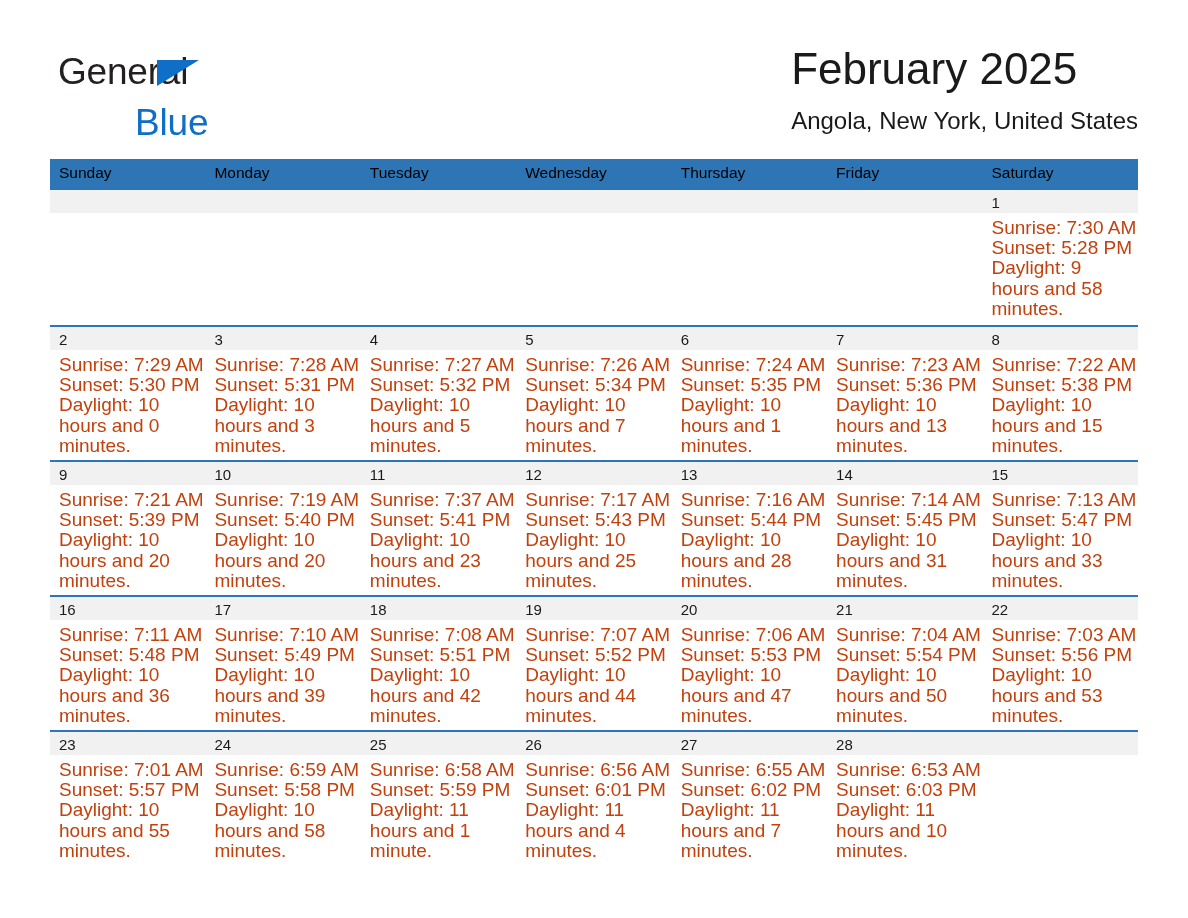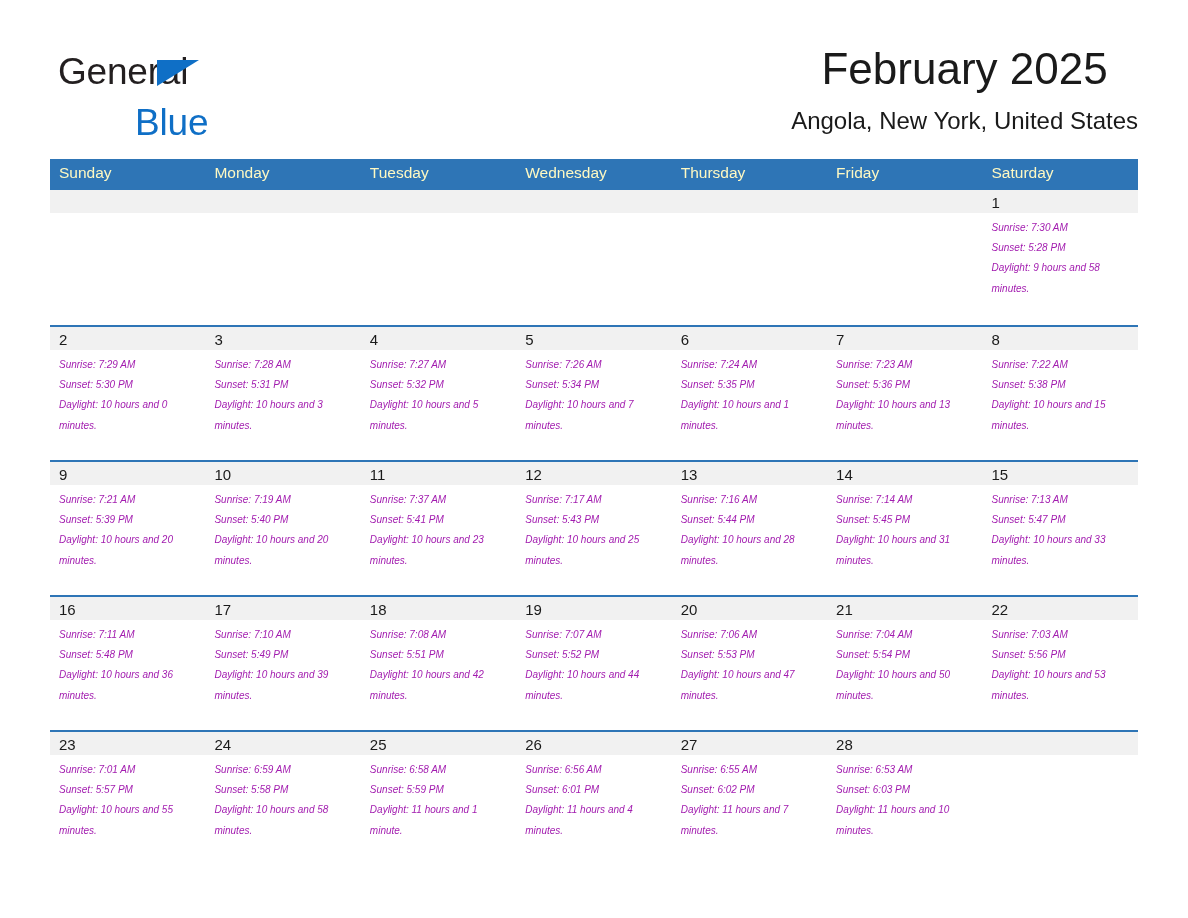--- a/index.html
+++ b/index.html
@@ -67,21 +67,21 @@
     line-height: 44px;
     color: #0f6fc6;
     letter-spacing: -0.2px;
     white-space: nowrap;
   }
 
   .title-block {
     position: absolute;
     right: 0;
     top: 0;
-    text-align: center;
+    text-align: left;
     margin-left: 11px;
   }
   .cal-title {
     font-size: 44px;
     line-height: 54px;
     font-weight: normal;
     color: #1a1a1a;
     margin: 0;
     white-space: nowrap;
   }
@@ -100,21 +100,21 @@
     left: 50px;
     top: 159px;
     width: 1088px;
     border-collapse: collapse;
     table-layout: fixed;
   }
   .calendar col { width: 155.43px; }
 
   .calendar thead th {
     background: #2e75b6;
-    color: #fef9c3;
+    color: #000000;
     font-size: 15.5px;
     font-weight: normal;
     text-align: left;
     padding: 5px 0 6px 9px;
     height: 16px;
     vertical-align: middle;
     white-space: nowrap;
   }
 
   .week-row td {
@@ -130,24 +130,23 @@
     background: #f1f1f1;
     height: 23px;
     padding: 2px 0 0 9px;
     box-sizing: border-box;
     font-size: 15px;
     line-height: 21px;
     color: #1a1a1a;
   }
   .cell-body {
     padding: 5px 7px 0 9px;
-    font-size: 10px;
+    font-size: 19px;
     line-height: 20.2px;
-    color: #a21caf;
-    font-style: italic;
+    color: #c2410c;
   }
   .cell-body div { white-space: nowrap; }
   .cell-body .wrapline { white-space: normal; }
 
   td.empty .daynum-band { background: #f1f1f1; }
 </style>
 </head>
 <body>
 
 <div class="page">

